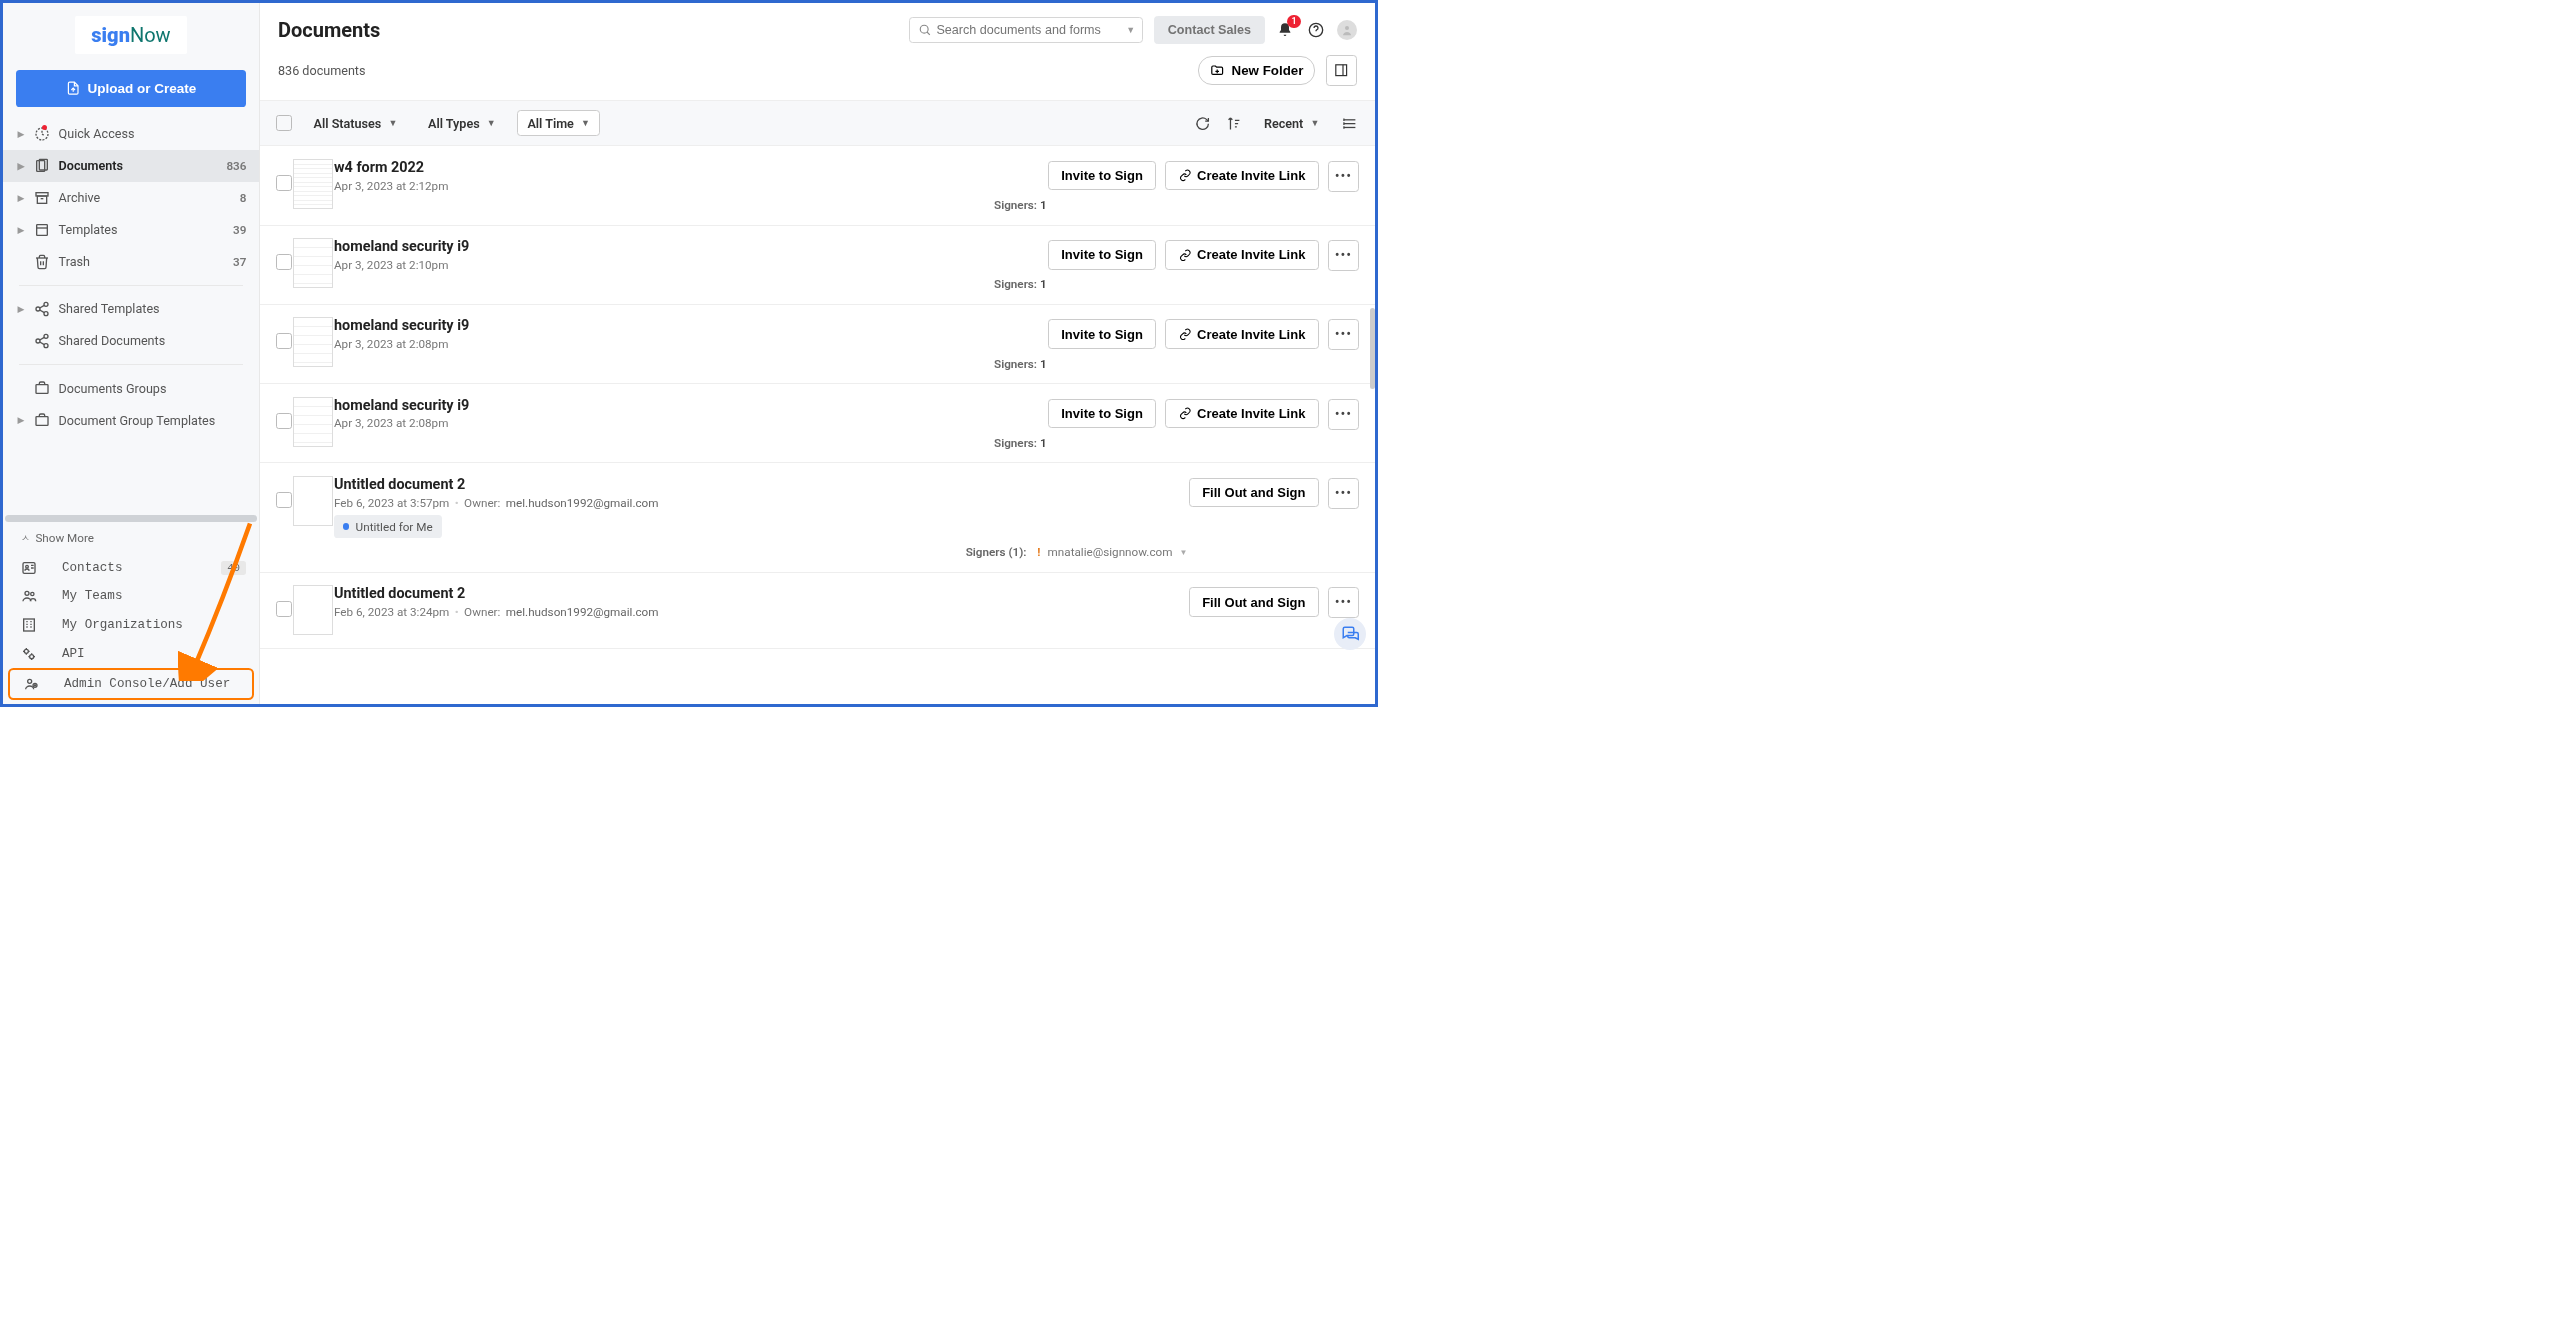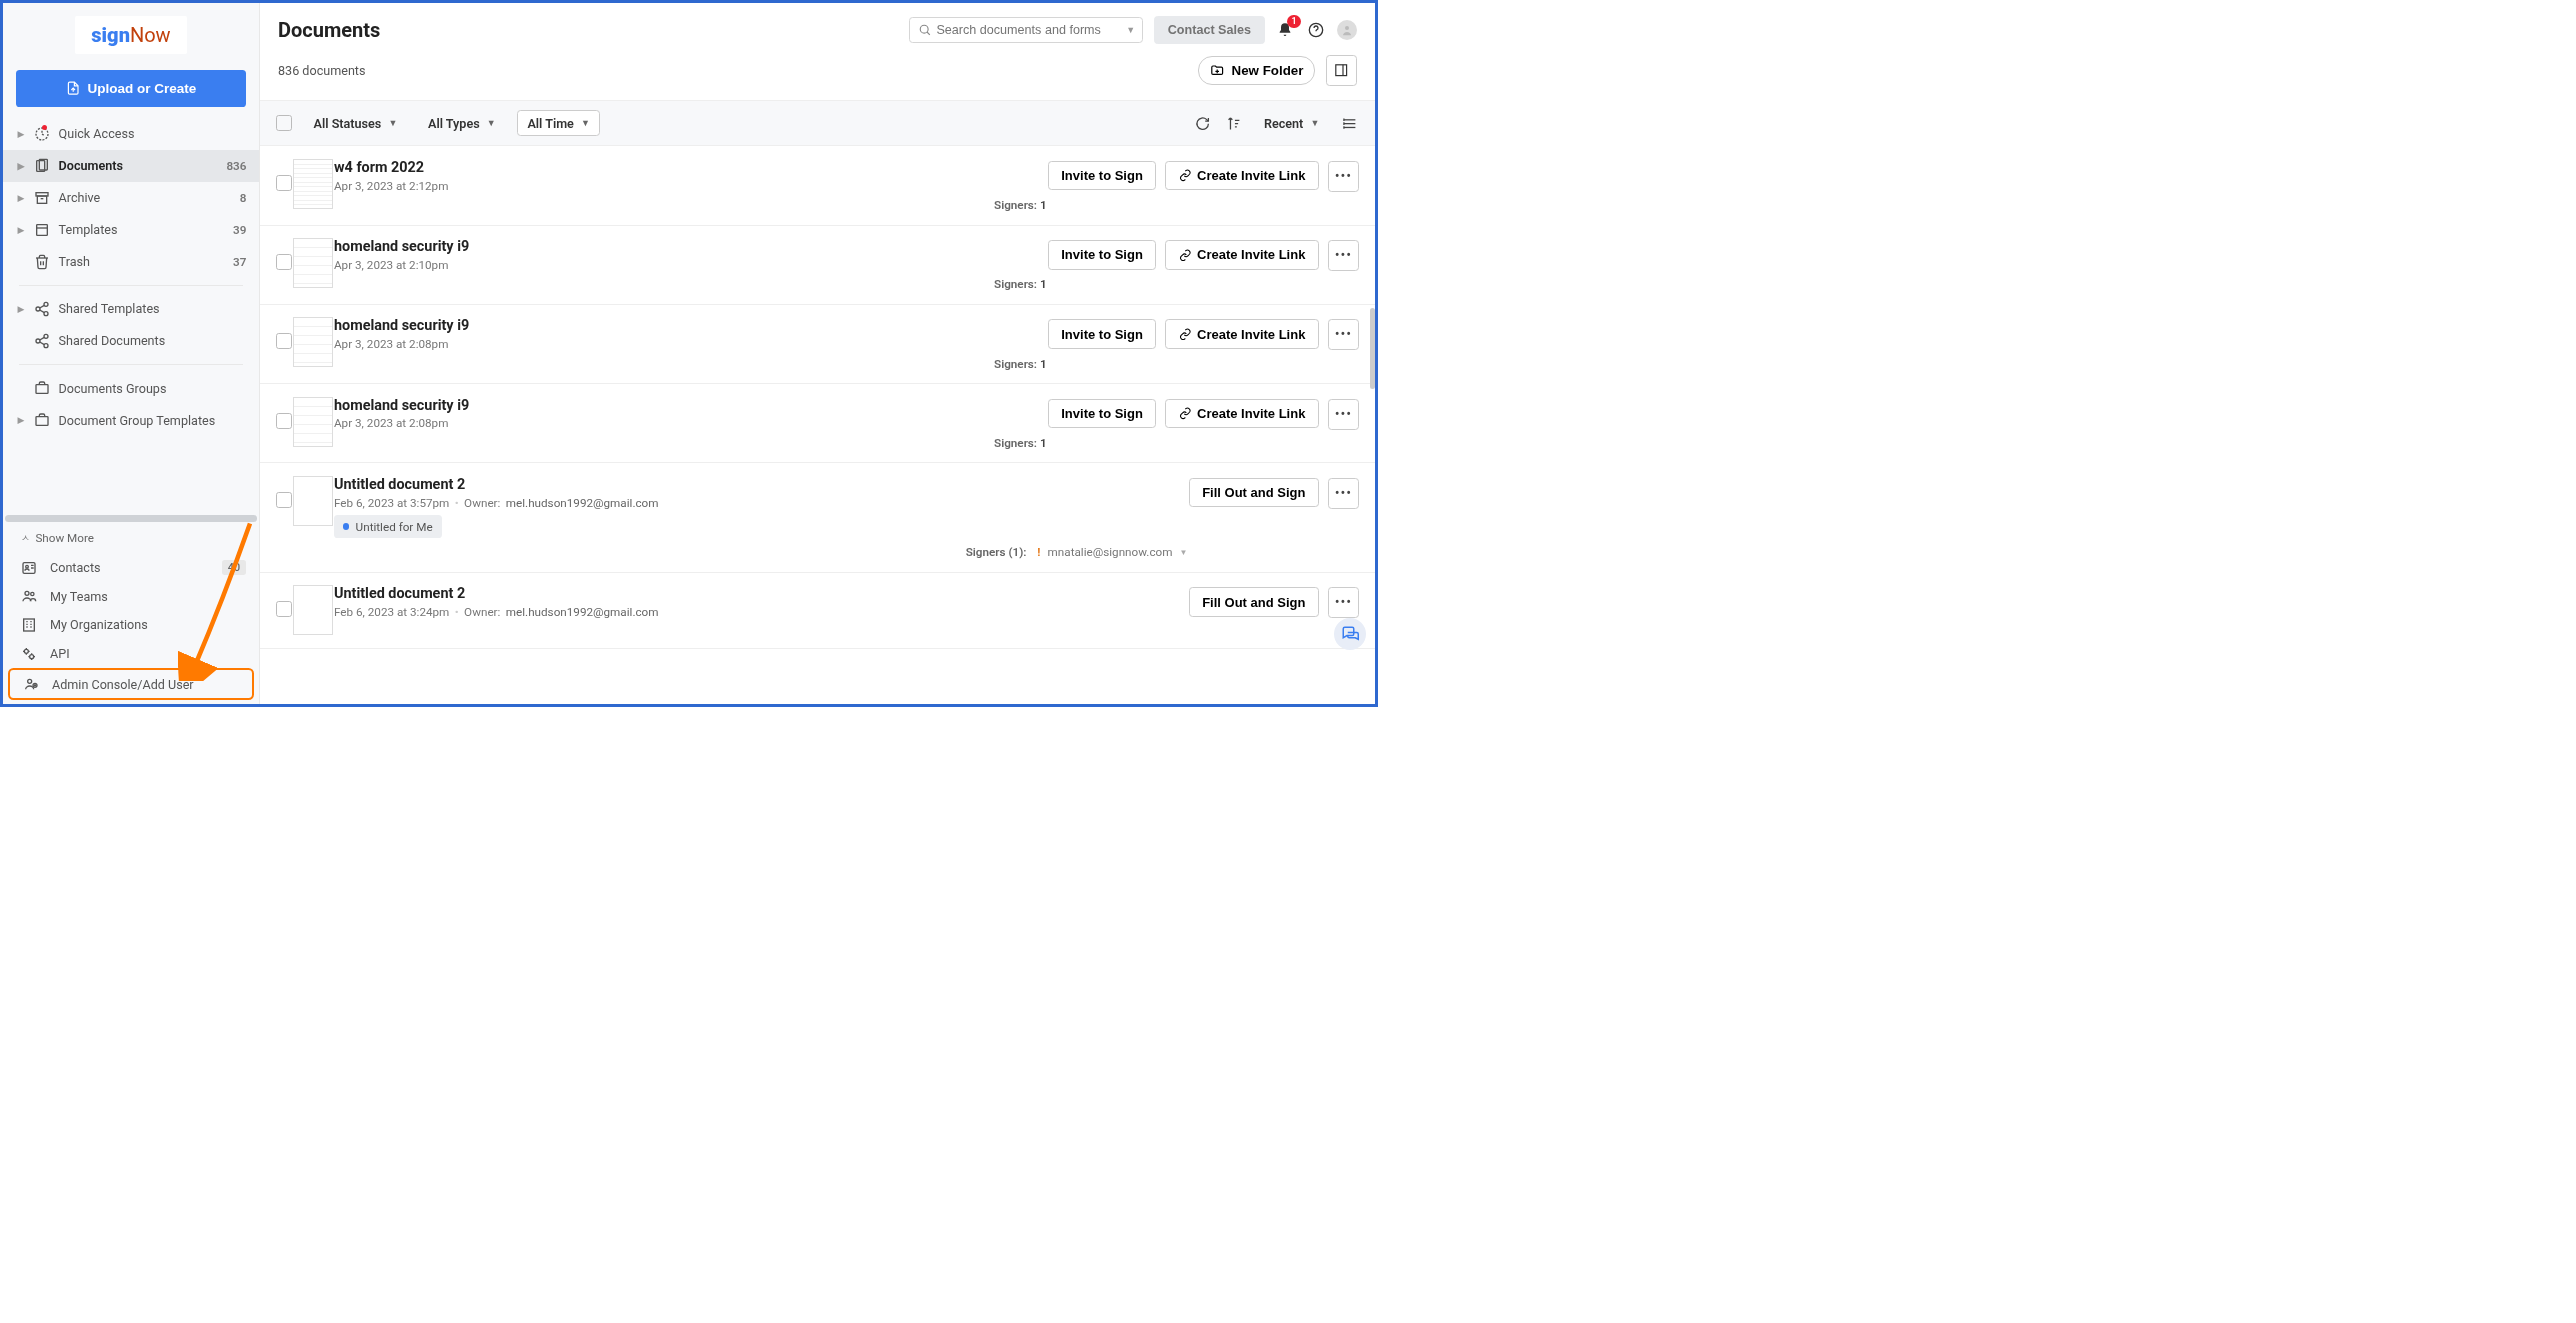--- a/index.html
+++ b/index.html
@@ -1,36 +1,36 @@
 <!DOCTYPE html>
 <html style="font-size:14.4px"><head>
 <meta charset="utf-8">
 <style>
 * { box-sizing: border-box; margin: 0; padding: 0; }
 body { font-family: -apple-system, BlinkMacSystemFont, "Segoe UI", Roboto, sans-serif; font-size: 12.6px; color: #333; background: #fff; }
 .app-frame { border: 3.6px solid #2f68cf; width: 1378px; height: 707px; background: #fff; display: flex; overflow: hidden; position: relative;}
 .sidebar { width: 257px; background: #f7f8fa; border-right: 0.9px solid #e8e8e8; display: flex; flex-direction: column; }
 .logo-wrap { padding: 12.6px 18px 7.2px; display:flex; justify-content:center;}
 .logo { background: #fff; padding: 7.2px 16px; border-radius: 1.8px; font-size: 20px; font-weight: 600; color: #3a7ef0; }
-.logo .now { color: #c2410c; font-weight: 400;}
+.logo .now { color: #0f766e; font-weight: 400;}
 .upload-btn { margin: 9px 12.6px 10.8px; padding: 10.8px; background: #3a7ef0; color: #fff; border: none; border-radius: 3.6px; font-size: 13.5px; font-weight: 600; cursor: pointer; display:flex; align-items:center; justify-content:center; gap:7.2px;}
 .upload-btn svg { width:14.4px; height:14.4px;}
 .nav-item { display: flex; align-items: center; padding: 8px 12.6px 8px 14.4px; cursor: pointer; color: #555; position: relative; gap: 9px;}
 .nav-item.active { background: #e5e7ea; color: #222; font-weight: 600; }
 .nav-item .chev { width: 7.2px; color:#999; font-size:9px; visibility:hidden;}
 .nav-item.has-chev .chev { visibility: visible;}
 .nav-item .ic { width: 16px; height: 16px; display:flex; align-items:center; justify-content:center; color:#555;}
 .nav-item .lbl { flex:1; }
 .nav-item .cnt { color: #777; font-size: 11.7px; font-weight:600;}
 .nav-sep { border-top: 0.9px solid #e8e8e8; margin: 7.2px 16px; }
 .nav-item.quick .reddot { width:5.4px; height:5.4px; background:#e23; border-radius:50%; position:absolute; left:39px; top:7.2px;}
 .scrollbar { height: 6.3px; background: #cfd2d6; border-radius: 3.6px; margin: 3.6px 1.8px 1.8px;}
 .show-more { padding: 8px 18px; color: #666; font-size: 11.7px; cursor:pointer; display:flex; align-items:center; gap:5.4px;}
 .show-more .chev-up { font-size: 9px; }
-.bottom-nav .nav-item { padding: 6.3px 12.6px 6.3px 18px; gap:13px;}
+.bottom-nav .nav-item { padding: 6.3px 12.6px 6.3px 18px; gap:25px;font-family:Liberation Mono, monospace;}
 .bottom-nav .nav-item .lbl { font-size:12.6px;}
 .bottom-nav .cnt { background:#e8e8e8; padding:0.9px 6.3px; border-radius:2.7px; color:#666; font-size:10.8px; font-weight:500;}
 .admin-highlight { border: 2.7px solid #ff7a00; border-radius: 5.4px; margin: 0 5.4px 3.6px; }
 .arrow-svg { position: absolute; left: 175px; top: 516px; width: 81px; height: 162px; pointer-events:none; z-index:10;}
 .main { flex:1; display:flex; flex-direction:column; overflow:hidden;}
 .topbar { padding: 12.6px 18px 3.6px; display:flex; align-items:center; gap:10.8px;}
 .page-title { font-size: 20px; font-weight: 700; color: #222; flex:1;}
 .search-wrap { display:flex; align-items:center; border: 0.9px solid #d6d6d6; border-radius:3.6px; background:#fff; width: 234px; padding: 5.4px 7.2px; gap:5.4px; color:#888;}
 .search-wrap input { border:none; outline:none; flex:1; font-size:12.6px; color:#555; background:transparent;}
 .search-wrap .chev { font-size:9px; color:#999;}

